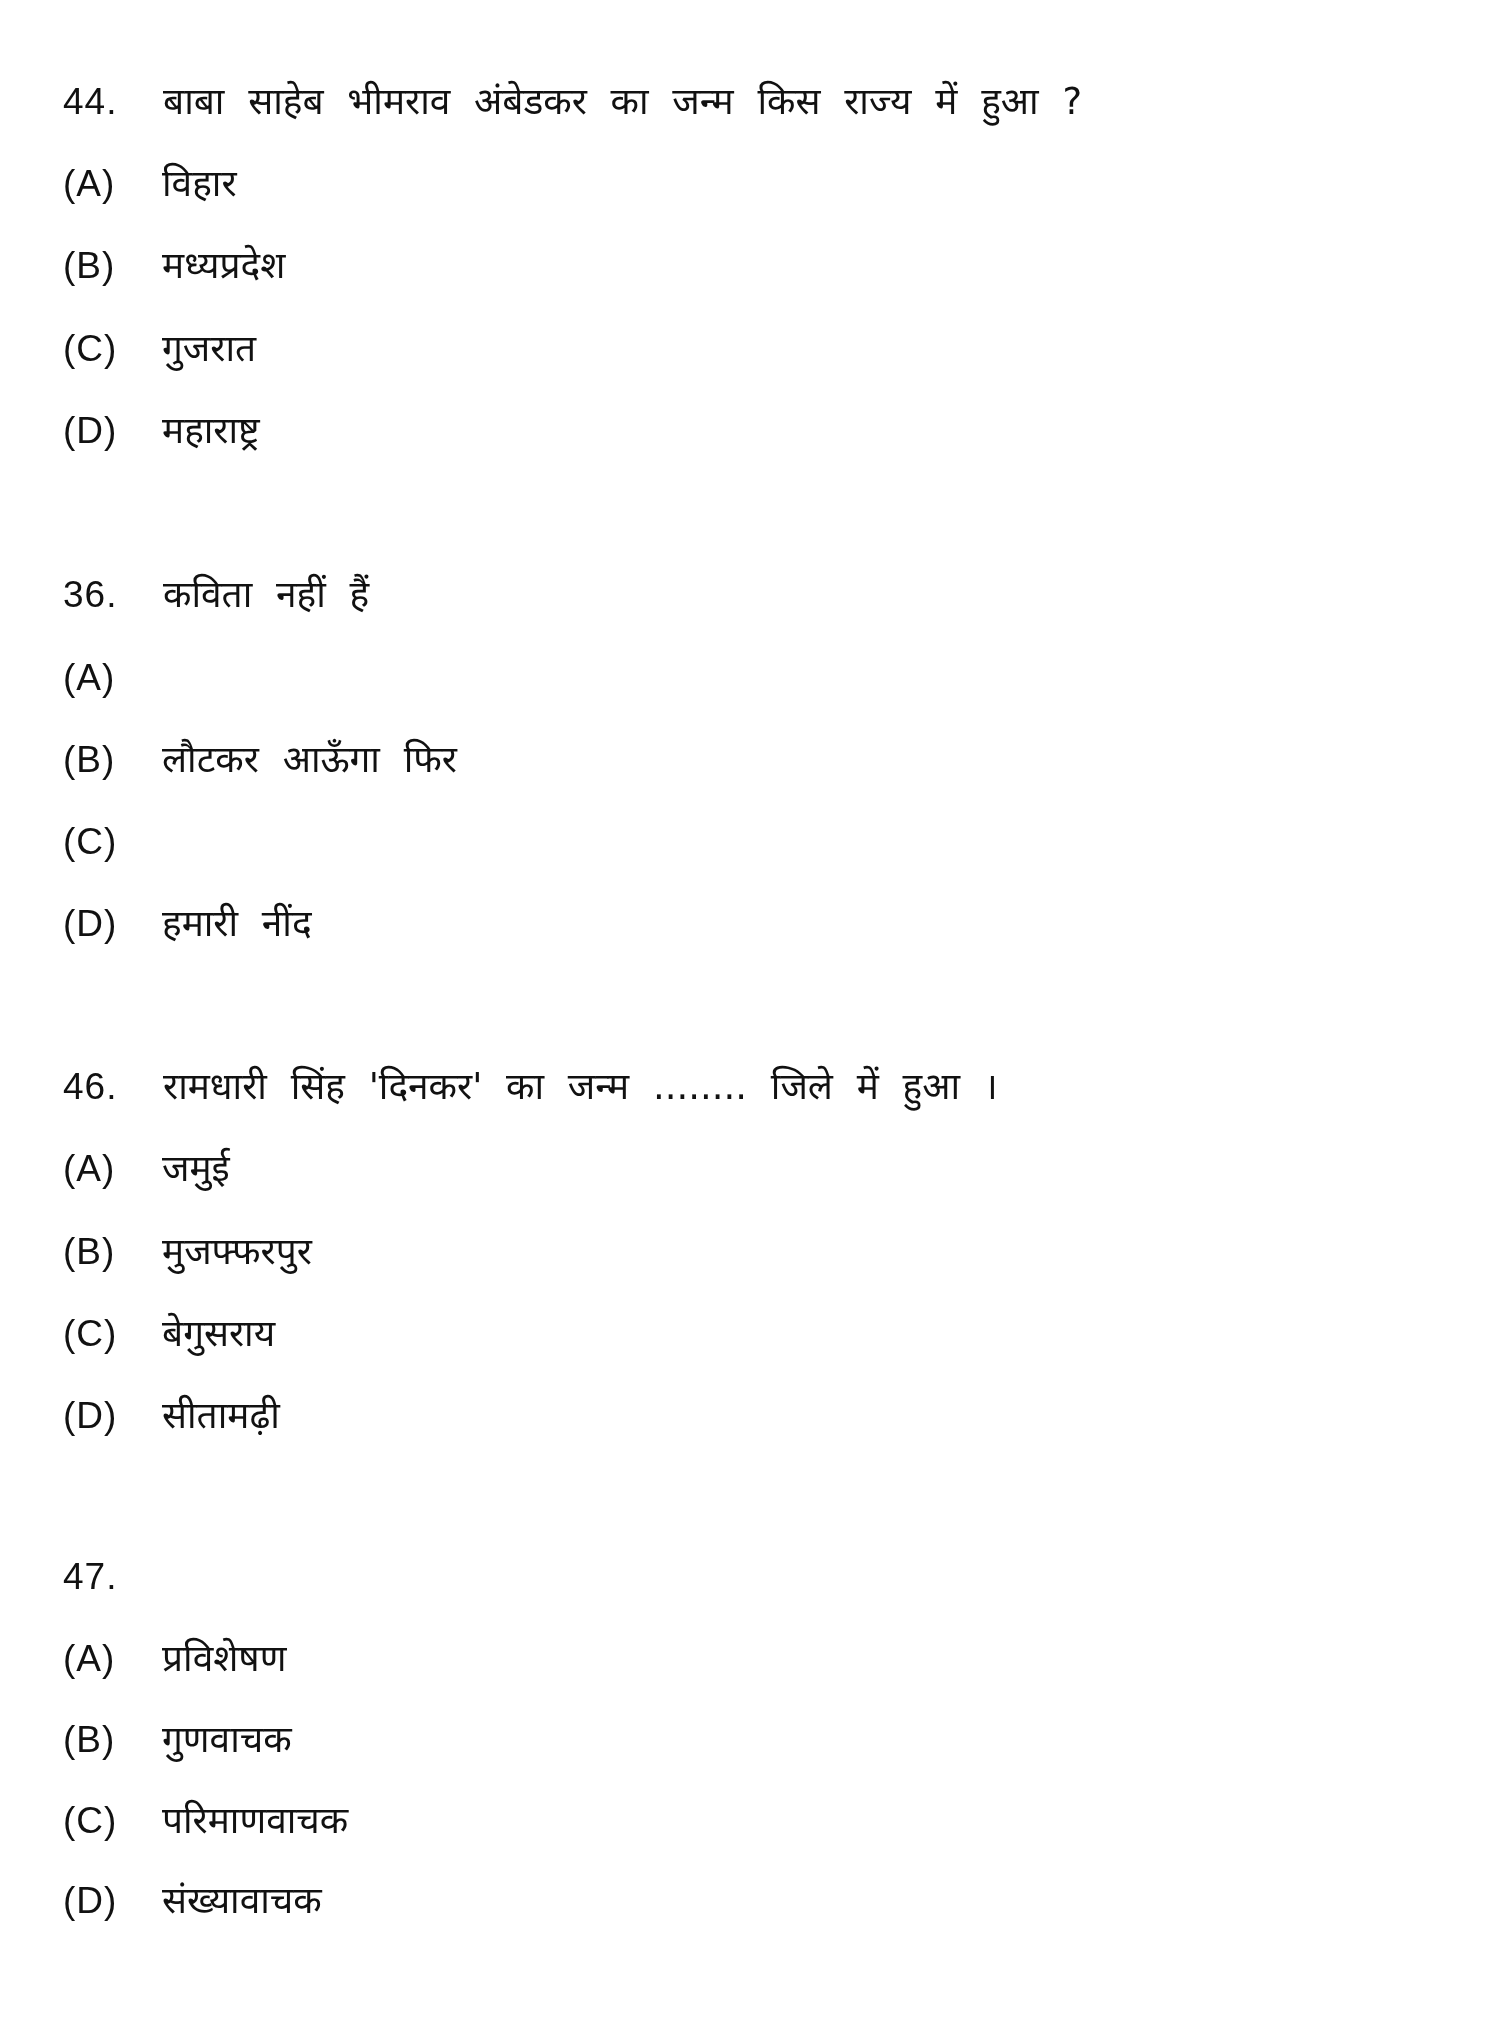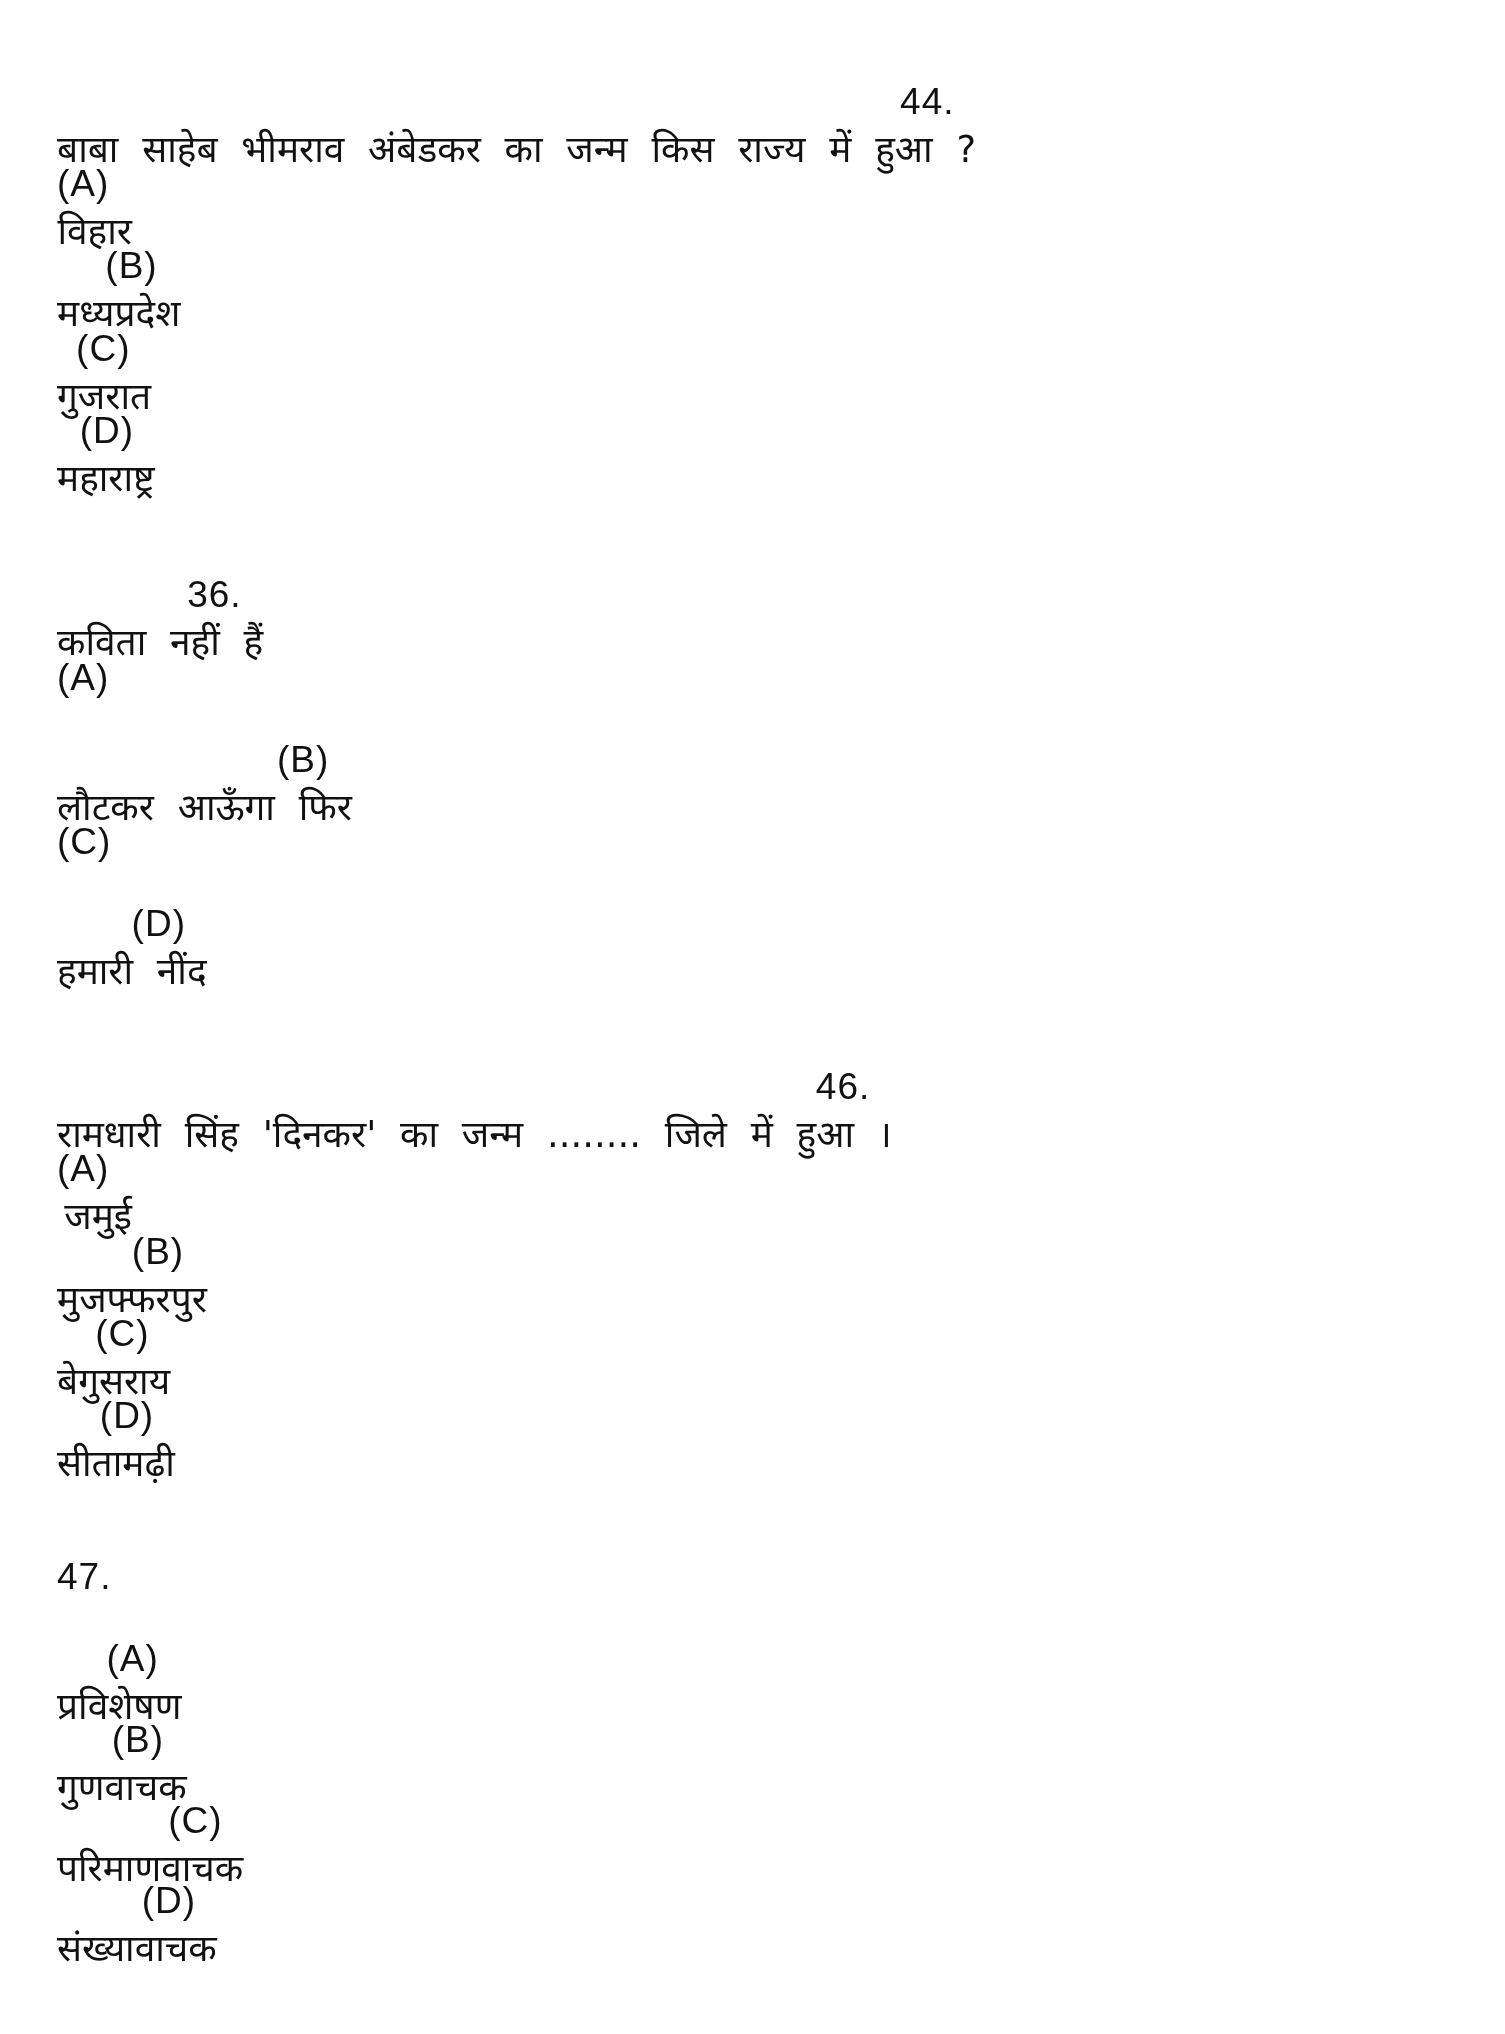--- a/index.html
+++ b/index.html
@@ -2,30 +2,30 @@
 <html><head>
 <meta charset="utf-8">
 <style>
   html, body { margin: 0; padding: 0; background: #ffffff; }
   body {
     width: 1505px; height: 2034px; position: relative; overflow: hidden;
     font-family: "DejaVu Sans", "Liberation Sans", sans-serif;
     color: #111111;
   }
   .line {
-    position: absolute; left: 57px;
+    position: absolute; left: 63px;
     font-size: 37px; line-height: 48px; height: 48px;
-    white-space: nowrap; display: flex; align-items: flex-end; flex-direction: column;
+    white-space: nowrap; display: flex; align-items: flex-end;
   }
   .num, .lbl {
     font-family: "Liberation Sans", "DejaVu Sans", sans-serif;
     display: inline-block; width: 76px; letter-spacing: 1px;
   }
   .lbl { width: 75px; }
-  .txt { word-spacing: 12px; }
+  .txt { word-spacing: 12px; margin-left: 24px; }
 </style>
 </head>
 <body>
 
 <div class="line" style="top:78px">
   <span class="num">44.</span>
   <span class="txt">बाबा साहेब भीमराव अंबेडकर का जन्म किस राज्य में हुआ ?</span>
 </div>
 <div class="line" style="top:160px">
   <span class="lbl">(A)</span>

